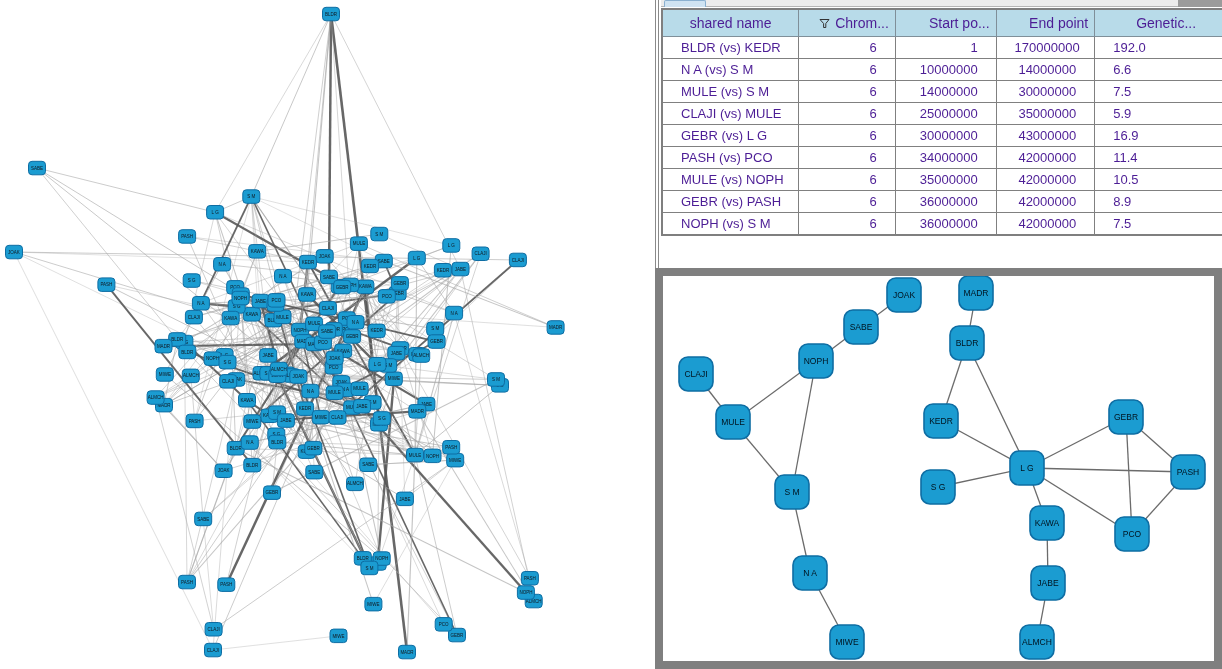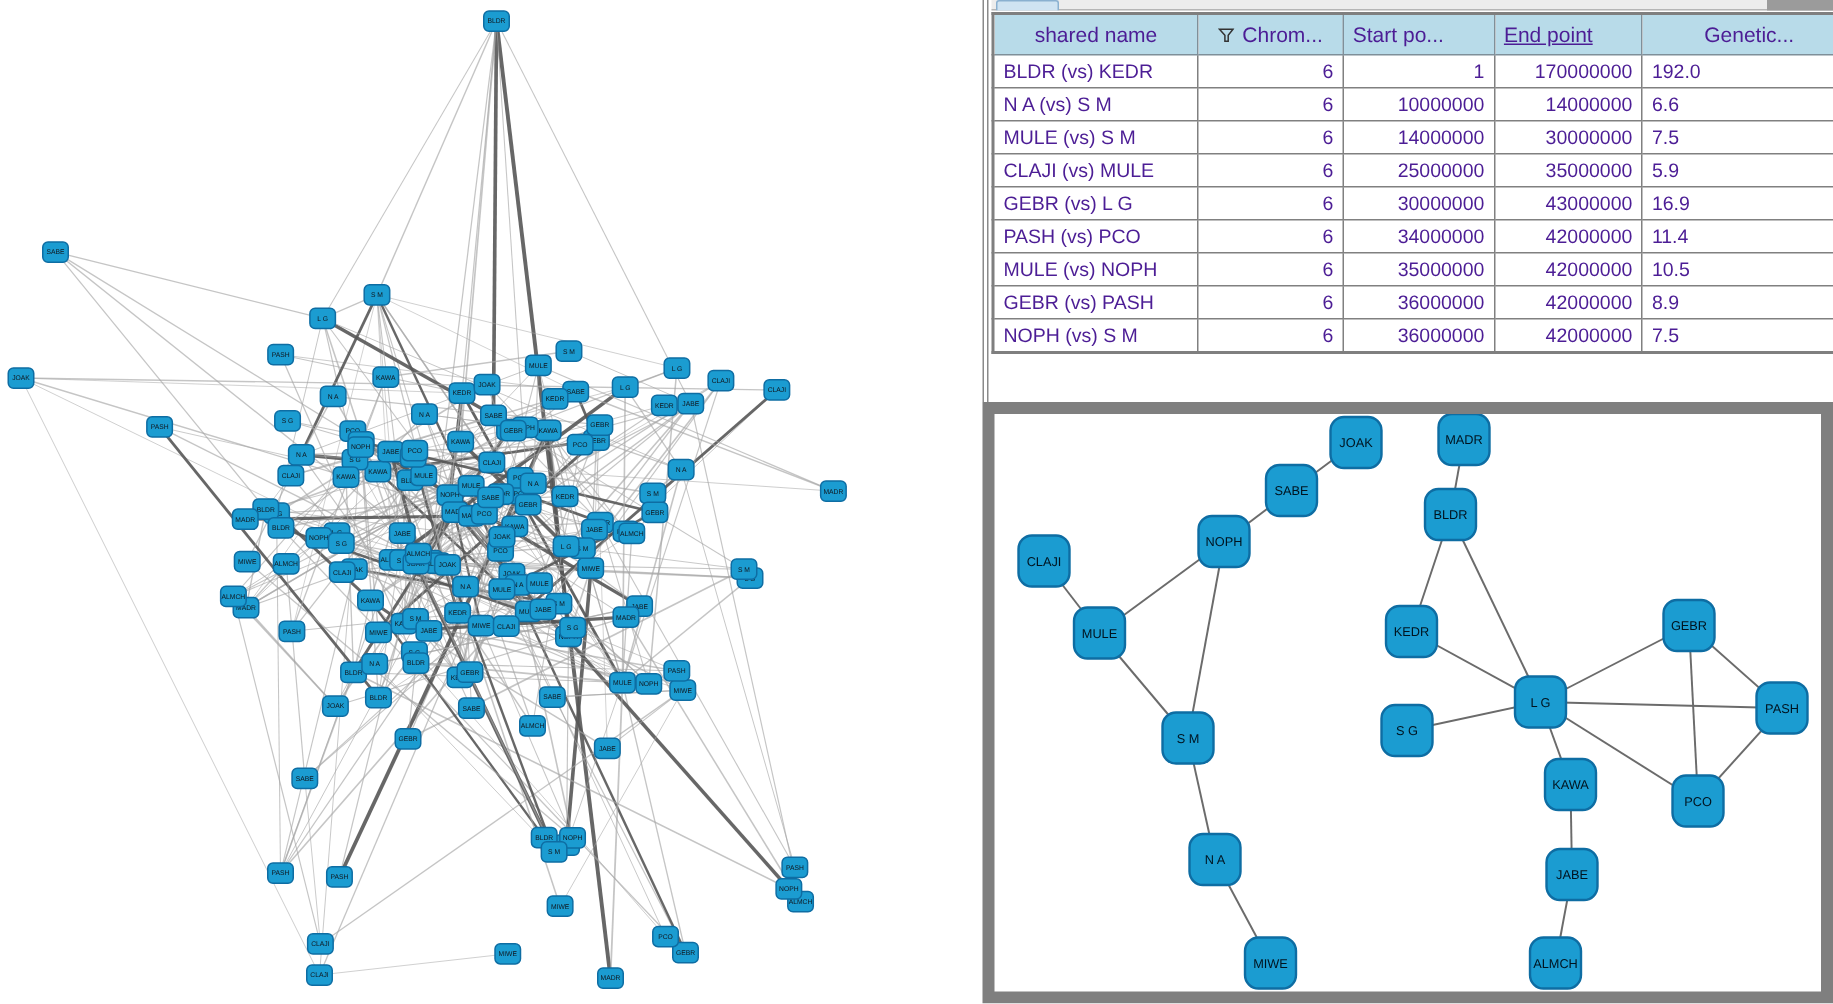--- a/index.html
+++ b/index.html
@@ -23,27 +23,27 @@
     position:absolute;left:6px;top:8px;width:578px;
     border-collapse:collapse;table-layout:fixed;
     font-size:13px;color:#4c1d95;border:2px solid #7f7f7f;
   }
   table.attr-table th{
     background:#b8dbe9;border:1px solid #7f8f99;height:26px;
     font-weight:normal;font-size:14px;padding:0 6px;overflow:hidden;white-space:nowrap;
   }
   table.attr-table td{
     background:#fff;border:1px solid #808080;height:21px;
-    padding:0 6px;overflow:hidden;white-space:nowrap;
+    padding:0 18px;overflow:hidden;white-space:nowrap;
   }
   .col-name{width:129px;} .col-chrom{width:91px;} .col-start{width:95px;} .col-end{width:93px;} .col-gen{width:135px;}
   th.h-name{text-align:center;}
-  th.h-chrom{text-align:center;padding-left:8px;}
-  th.h-start{text-align:left;}
-  th.h-end{text-align:left;padding-right:8px;text-decoration:underline;}
+  th.h-chrom{text-align:right;padding-left:8px;}
+  th.h-start{text-align:right;}
+  th.h-end{text-align:right;padding-right:8px;}
   th.h-gen{text-align:center;}
   td.c-name{text-align:left;padding-left:8px;}
   td.c-chrom{text-align:right;padding-right:14px;}
   td.c-start{text-align:right;padding-right:12px;}
   td.c-end{text-align:right;padding-right:10px;}
   td.c-gen{text-align:left;padding-right:18px;}
   .funnel{display:inline-block;vertical-align:-1px;margin-right:5px;}
 
   
   .network-panel{

